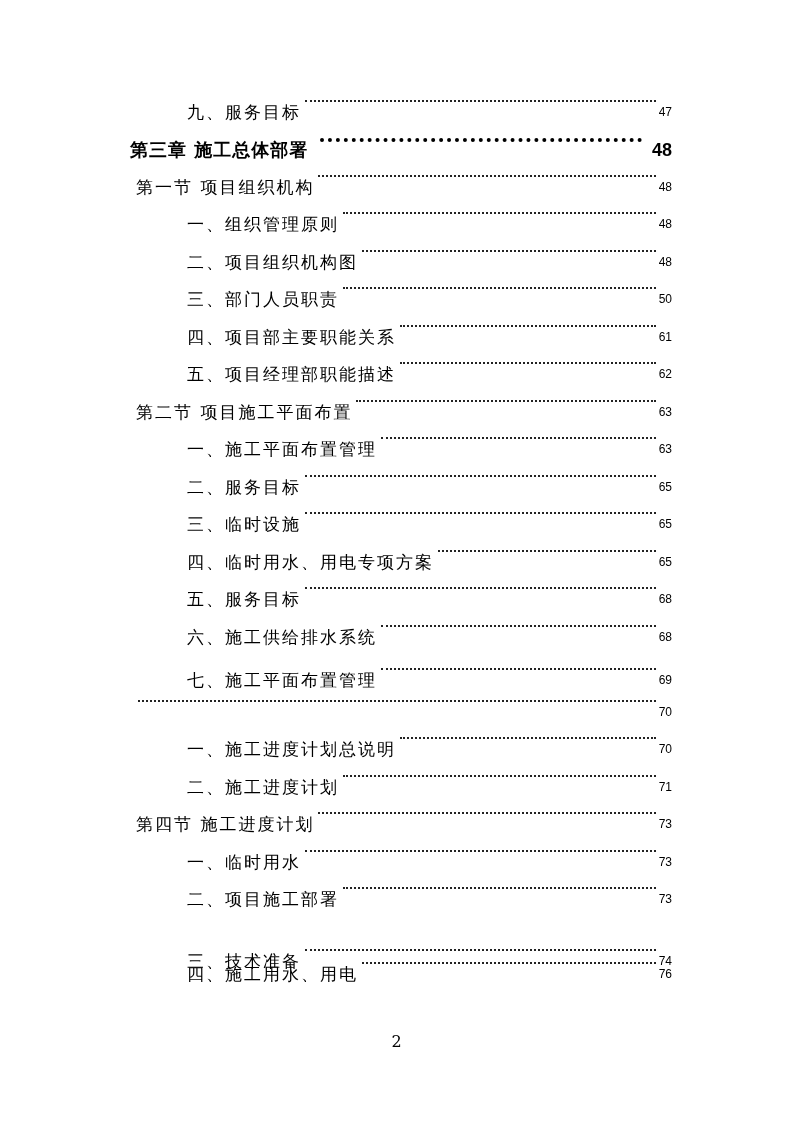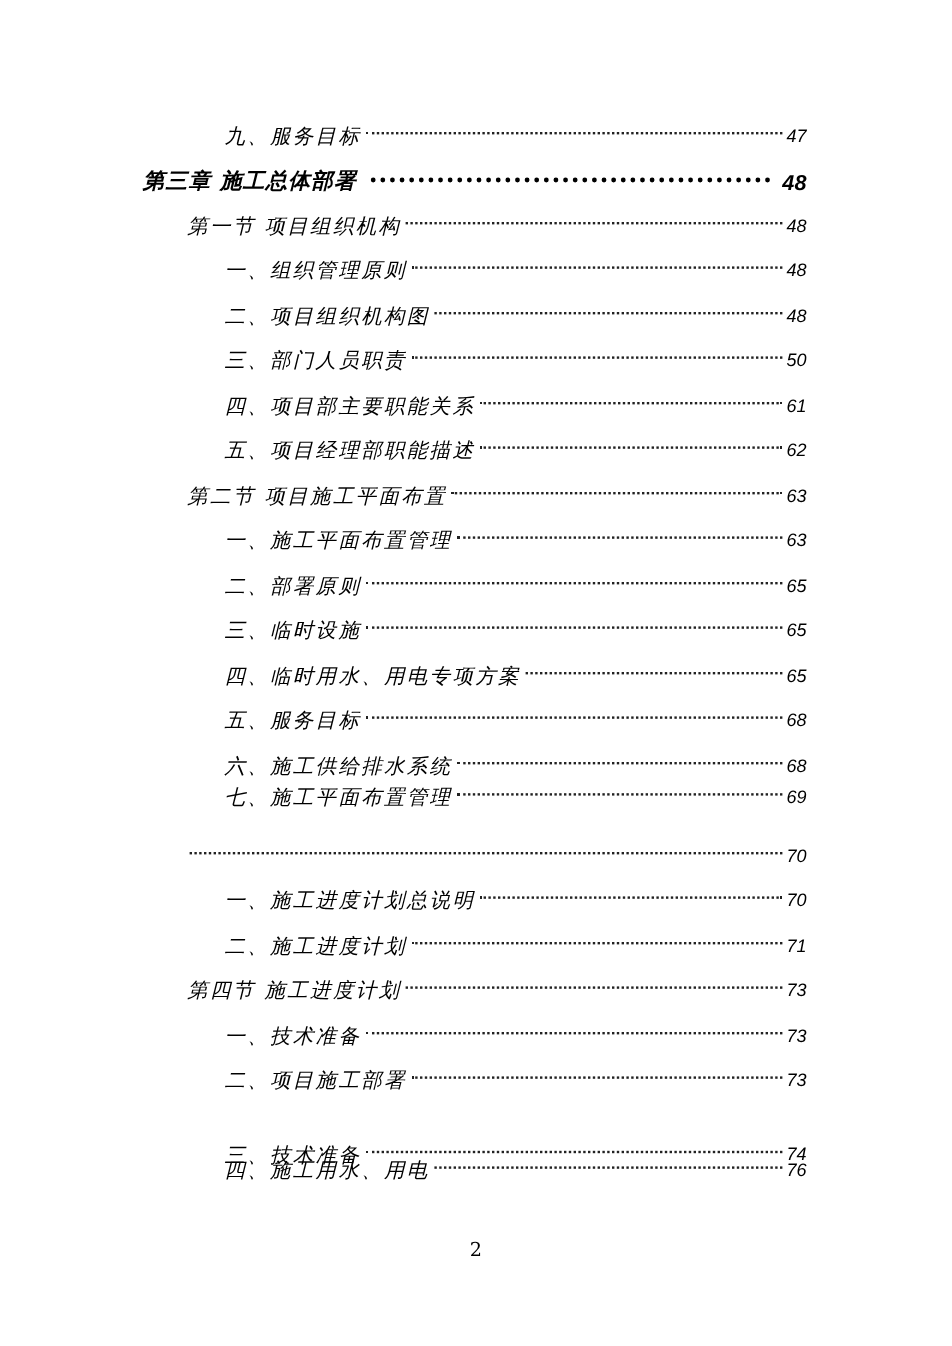--- a/index.html
+++ b/index.html
@@ -1,27 +1,27 @@
 <!DOCTYPE html>
 <html><head>
 <meta charset="utf-8">
 <style>
   html, body { margin: 0; padding: 0; background: #ffffff; }
   body { width: 793px; height: 1122px; position: relative; overflow: hidden;
          font-family: "DejaVu Sans", "Liberation Sans", sans-serif; color: #000; }
   .toc { position: absolute; left: 0; top: 100px; width: 793px; }
-  .row { position: absolute; height: 28px; display: flex; align-items: center; right: 121px; font-style: italic; }
+  .row { position: absolute; height: 28px; display: flex; align-items: flex-start; right: 121px; }
   .row .label { white-space: nowrap; font-size: 17px; letter-spacing: 2px; line-height: 24px; padding-right: 2px; }
   .row .dots { flex: 1; border-bottom: 2px dotted #222; margin: 0 3px 6px 2px; height: 0; }
-  .row .page { font-family: "Liberation Sans", sans-serif; font-size: 15px; line-height: 24px; white-space: nowrap; }
+  .row .page { font-family: "Liberation Sans", sans-serif; font-size: 12px; line-height: 24px; white-space: nowrap; }
   .row.chapter .label { font-weight: bold; letter-spacing: 1px; font-size: 18px; }
   .row.chapter .dots { border-bottom: 4px dotted #000; margin-bottom: 5px; margin-left: 10px; margin-right: 10px; }
   .row.chapter .page { font-weight: bold; font-size: 18px; }
-  .lv0 { left: 119px; }
-  .lv1 { left: 156px; }
+  .lv0 { left: 130px; }
+  .lv1 { left: 136px; }
   .lv2 { left: 187px; }
   .page-number { position: absolute; top: 1032px; left: 0; width: 793px; text-align: center;
                  font-family: "DejaVu Serif", "Liberation Serif", serif; font-size: 16px; }
 </style>
 </head>
 <body>
 
 <div class="toc">
   <div class="row lv2" style="top:0px">
       <span class="label">九、服务目标</span>
@@ -67,21 +67,21 @@
       <span class="label">第二节  项目施工平面布置</span>
       <span class="dots"></span>
       <span class="page">63</span>
     </div>
   <div class="row lv2" style="top:337px">
       <span class="label">一、施工平面布置管理</span>
       <span class="dots"></span>
       <span class="page">63</span>
     </div>
   <div class="row lv2" style="top:375px">
-      <span class="label">二、部署原则</span>
+      <span class="label">二、服务目标</span>
       <span class="dots"></span>
       <span class="page">65</span>
     </div>
   <div class="row lv2" style="top:412px">
       <span class="label">三、临时设施</span>
       <span class="dots"></span>
       <span class="page">65</span>
     </div>
   <div class="row lv2" style="top:450px">
       <span class="label">四、临时用水、用电专项方案</span>
@@ -91,21 +91,21 @@
   <div class="row lv2" style="top:487px">
       <span class="label">五、服务目标</span>
       <span class="dots"></span>
       <span class="page">68</span>
     </div>
   <div class="row lv2" style="top:525px">
       <span class="label">六、施工供给排水系统</span>
       <span class="dots"></span>
       <span class="page">68</span>
     </div>
-  <div class="row lv2" style="top:551px">
+  <div class="row lv2" style="top:568px">
       <span class="label">七、施工平面布置管理</span>
       <span class="dots"></span>
       <span class="page">69</span>
     </div>
   <div class="row lv1" style="top:600px">
       <span class="dots"></span>
       <span class="page">70</span>
     </div>
   <div class="row lv2" style="top:637px">
       <span class="label">一、施工进度计划总说明</span>
@@ -116,21 +116,21 @@
       <span class="label">二、施工进度计划</span>
       <span class="dots"></span>
       <span class="page">71</span>
     </div>
   <div class="row lv1" style="top:712px">
       <span class="label">第四节  施工进度计划</span>
       <span class="dots"></span>
       <span class="page">73</span>
     </div>
   <div class="row lv2" style="top:750px">
-      <span class="label">一、技术准备</span>
+      <span class="label">一、临时用水</span>
       <span class="dots"></span>
       <span class="page">73</span>
     </div>
   <div class="row lv2" style="top:787px">
       <span class="label">二、项目施工部署</span>
       <span class="dots"></span>
       <span class="page">73</span>
     </div>
   <div class="row lv2" style="top:849px">
       <span class="label">三、技术准备</span>

